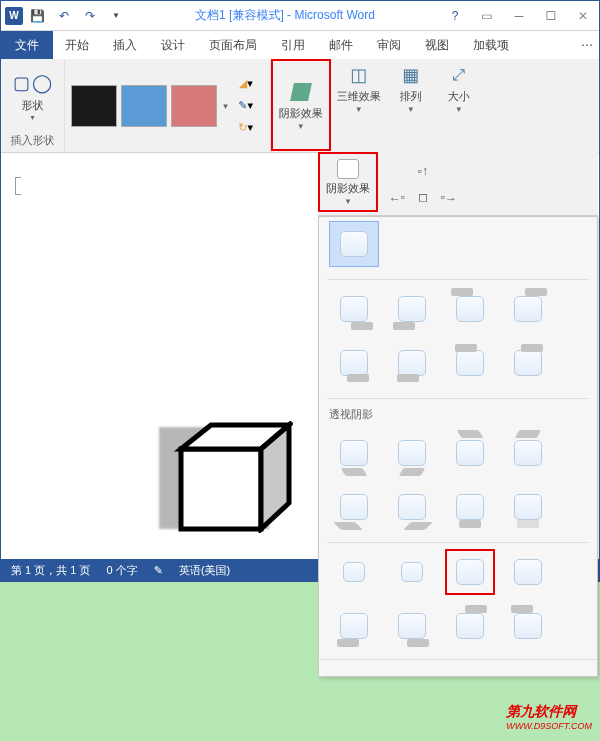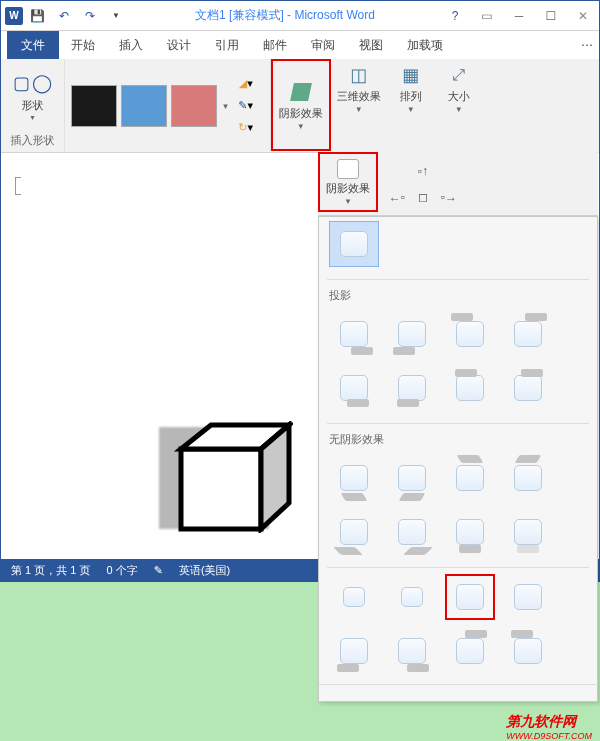--- a/index.html
+++ b/index.html
@@ -8,21 +8,21 @@
     .window { position: absolute; top: 0; left: 0; width: 600px; border: 1px solid #2b579a; background: #fff; }
     
     .titlebar { height: 30px; background: #fff; display: flex; align-items: center; padding: 0 4px; border-bottom: 1px solid #d4d4d4; }
     .titlebar-left { display: flex; align-items: center; gap: 4px; }
     .word-icon { width: 18px; height: 18px; background: #2b579a; color: #fff; font-size: 10px; font-weight: bold; display: flex; align-items: center; justify-content: center; border-radius: 2px; }
     .qat-btn { width: 22px; height: 22px; display: flex; align-items: center; justify-content: center; font-size: 12px; color: #444; }
     .title-text { flex: 1; text-align: center; font-size: 12px; color: #3b82f6; }
     .titlebar-right { display: flex; gap: 8px; }
     .sys-btn { width: 24px; height: 24px; display: flex; align-items: center; justify-content: center; color: #666; font-size: 12px; }
     
-    .ribbon-tabs { height: 28px; background: #fff; display: flex; align-items: stretch; font-size: 12px; padding-left: 6px; }
+    .ribbon-tabs { height: 28px; background: #fff; display: flex; align-items: stretch; font-size: 12px; }
     .tab-file { background: #2b579a; color: #fff; padding: 0 14px; display: flex; align-items: center; }
     .tab { padding: 0 12px; display: flex; align-items: center; color: #444; }
     .tab.more { margin-left: auto; padding: 0 6px; }
     
     .ribbon { height: 94px; background: #f1f1f1; border-bottom: 1px solid #d4d4d4; display: flex; }
     .ribbon-group { padding: 4px 6px; display: flex; flex-direction: column; align-items: center; border-right: 1px solid #e0e0e0; }
     .ribbon-group-content { flex: 1; display: flex; align-items: center; gap: 4px; }
     .ribbon-group-label { font-size: 11px; color: #666; margin-top: 2px; }
     
     .shape-btn { display: flex; flex-direction: column; align-items: center; padding: 2px 6px; }
@@ -56,21 +56,21 @@
     .dropdown-panel { position: absolute; top: 216px; left: 318px; width: 280px; background: #f6f6f6; border: 1px solid #c8c8c8; box-shadow: 2px 2px 4px rgba(0,0,0,0.15); }
     .panel-section-title { font-size: 11px; color: #666; padding: 6px 10px 4px; }
     .panel-grid { display: flex; gap: 8px; padding: 4px 10px 10px; flex-wrap: wrap; }
     .effect-item { width: 50px; height: 46px; display: flex; align-items: center; justify-content: center; position: relative; }
     .effect-item.selected { background: #cde0f9; border: 1px solid #8ab4e8; }
     .effect-square { width: 28px; height: 26px; background: linear-gradient(#f8fbff, #e4eef9); border: 1px solid #b8cce0; border-radius: 5px; }
     .effect-shadow { position: absolute; width: 22px; height: 8px; background: #c4c4c4; border-radius: 2px; }
     .panel-divider { height: 1px; background: #ddd; margin: 2px 8px; }
     .panel-footer { padding: 8px 10px; display: flex; align-items: center; gap: 8px; font-size: 11px; color: #444; border-top: 1px solid #ddd; }
     
-    .watermark { position: absolute; bottom: 0; right: 8px; font-size: 14px; font-weight: bold; color: #e60000; font-style: italic; margin-top: 29px; }
+    .watermark { position: absolute; bottom: 10px; right: 8px; font-size: 14px; font-weight: bold; color: #e60000; font-style: italic; margin-top: 29px; }
     .watermark-sub { font-size: 9px; color: #e60000; font-weight: normal; display: block; }
     
     .nudge-grid { display: grid; grid-template-columns: repeat(3, 22px); grid-template-rows: repeat(2, 22px); gap: 4px; padding: 8px; }
     .nudge-btn { display: flex; align-items: center; justify-content: center; font-size: 12px; color: #555; }
   </style>
 </head>
 <body>
 
 <div class="window">
 
@@ -90,20 +90,21 @@
       <div class="sys-btn">☐</div>
       <div class="sys-btn" style="color:#888">✕</div>
     </div>
   </div>
 
   <div class="ribbon-tabs">
     <div class="tab-file">文件</div>
     <div class="tab">开始</div>
     <div class="tab">插入</div>
     <div class="tab">设计</div>
+    <div class="tab">页面布局</div>
     <div class="tab">引用</div>
     <div class="tab">邮件</div>
     <div class="tab">审阅</div>
     <div class="tab">视图</div>
     <div class="tab">加载项</div>
     <div class="tab more">⋯</div>
   </div>
 
   <div class="ribbon">
     <div class="ribbon-group">
@@ -206,21 +207,20 @@
 </div>
 
 <div class="dropdown-panel">
   <div class="panel-grid">
     <div class="effect-item selected">
         <div class="effect-square"></div>
       </div>
   </div>
   <div class="panel-divider"></div>
 
-  <div class="panel-section-title">投影</div>
   <div class="panel-grid">
     <div class="effect-item">
         <div class="effect-square"></div>
         <div class="effect-shadow" style="bottom:2px;right:6px"></div>
       </div>
     <div class="effect-item">
         <div class="effect-square"></div>
         <div class="effect-shadow" style="bottom:2px;left:6px"></div>
       </div>
     <div class="effect-item">
@@ -243,21 +243,21 @@
         <div class="effect-square"></div>
         <div class="effect-shadow" style="top:4px;left:10px"></div>
       </div>
     <div class="effect-item">
         <div class="effect-square"></div>
         <div class="effect-shadow" style="top:4px;right:10px"></div>
       </div>
   </div>
   <div class="panel-divider"></div>
 
-  <div class="panel-section-title">无阴影效果</div>
+  <div class="panel-section-title">透视阴影</div>
   <div class="panel-grid">
     <div class="effect-item">
         <div class="effect-square"></div>
         <div class="effect-shadow" style="bottom:0;left:14px;transform:skewX(30deg)"></div>
       </div>
     <div class="effect-item">
         <div class="effect-square"></div>
         <div class="effect-shadow" style="bottom:0;right:14px;transform:skewX(-30deg)"></div>
       </div>
     <div class="effect-item">

